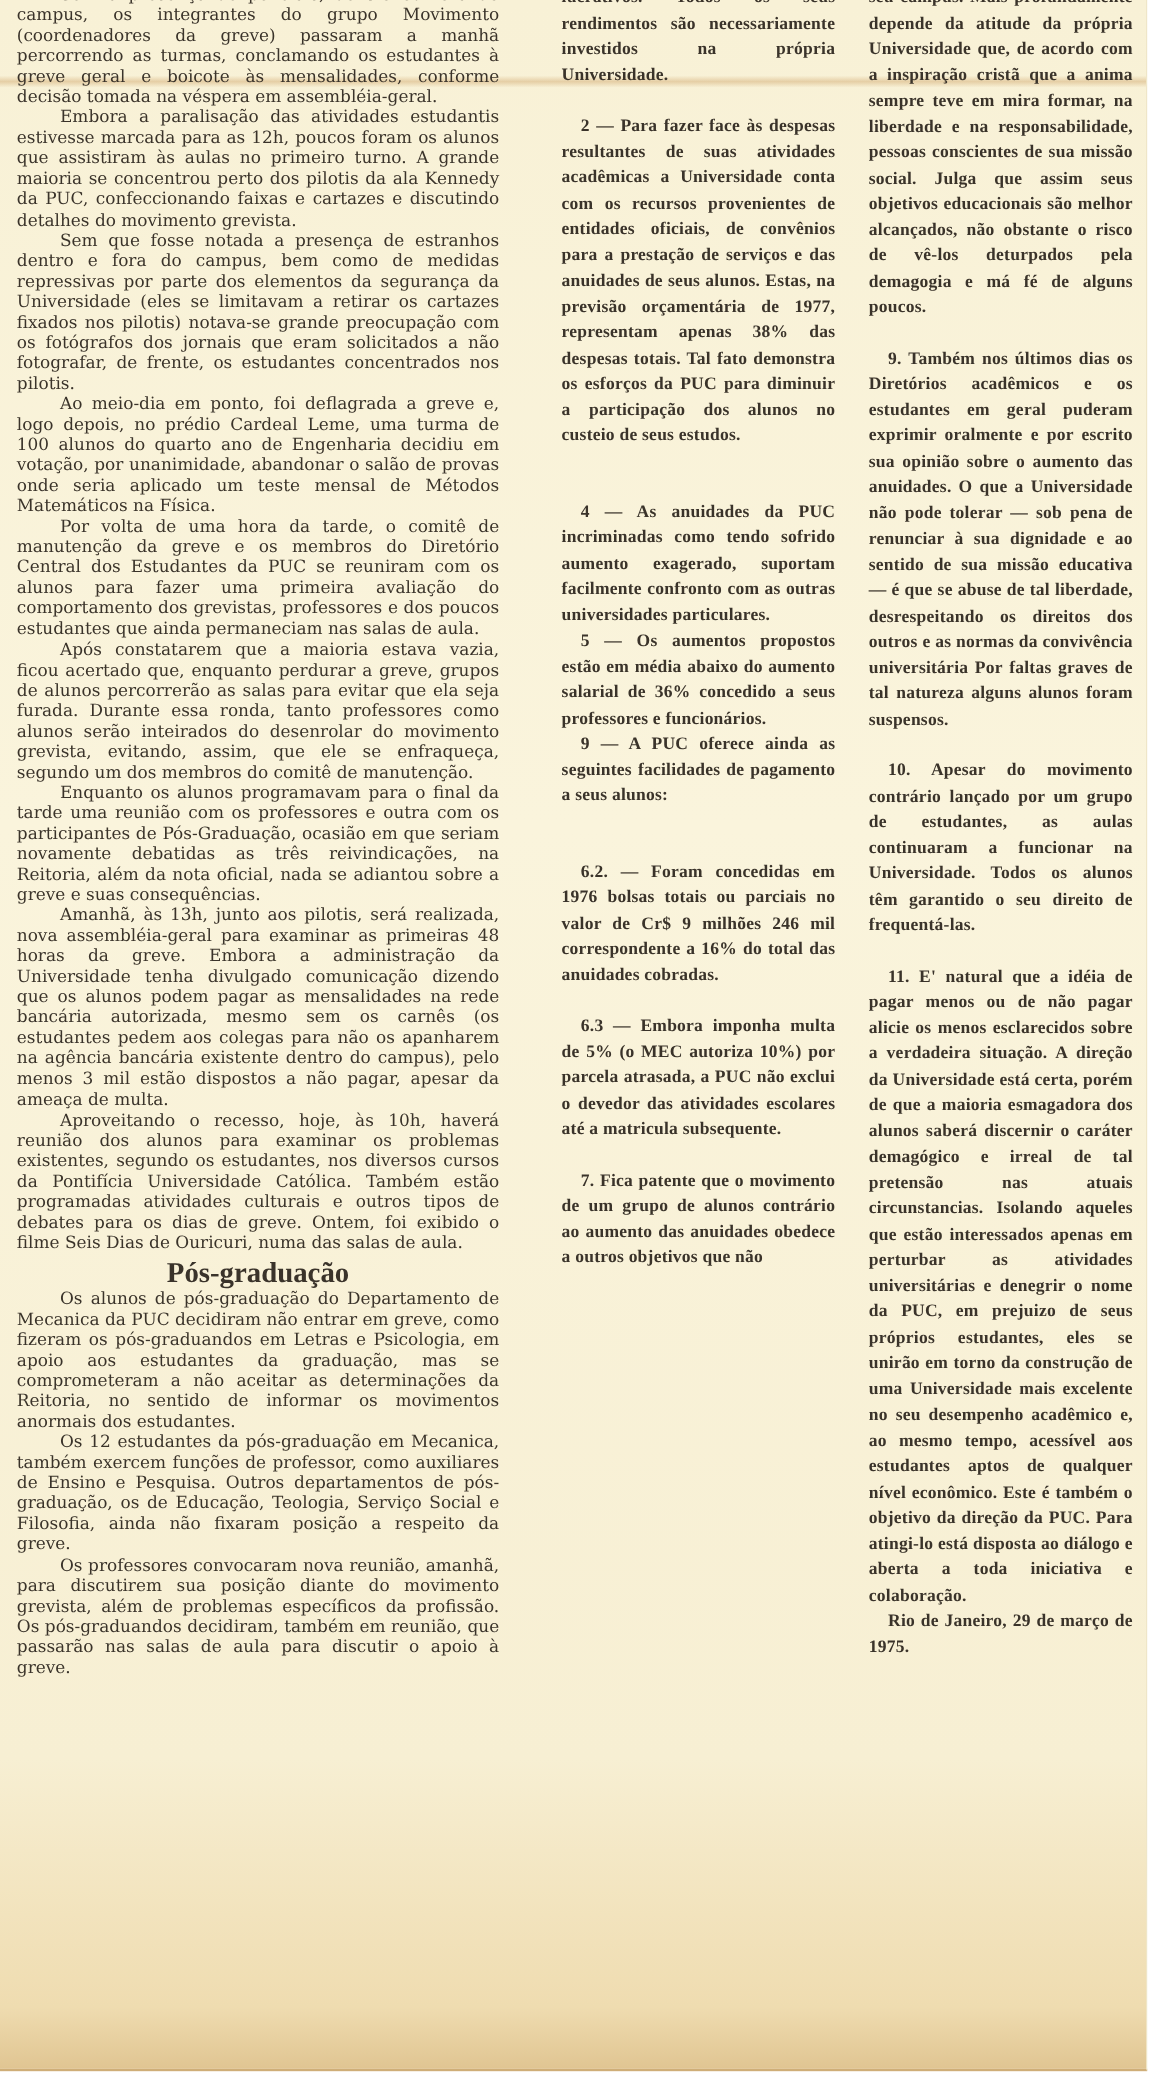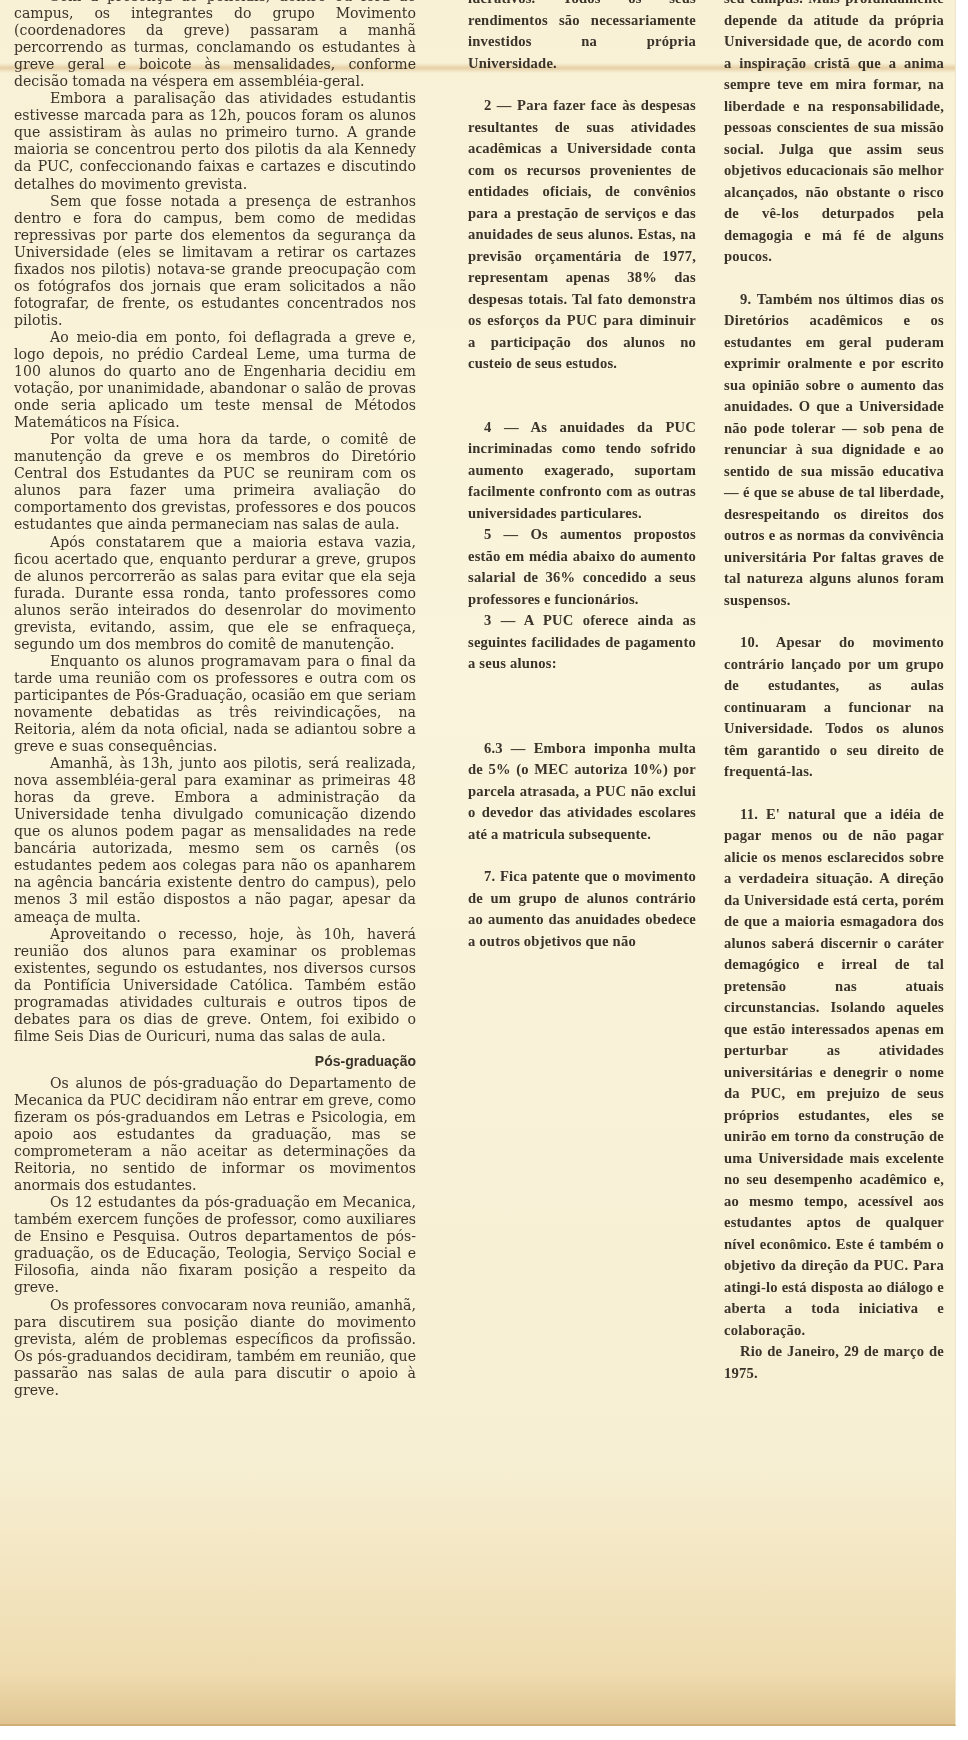--- a/index.html
+++ b/index.html
@@ -15,22 +15,22 @@
     background: linear-gradient(180deg, rgba(220,190,140,0) 0%, rgba(214,178,125,0.55) 50%, rgba(220,190,140,0) 100%);
   }
   .col { position: absolute; top: -12px; color: #3a332a; }
   .col p { margin: 0; text-align: justify; }
   .col-left {
     left: 14px; width: 402px;
     font-family: "DejaVu Serif", serif; font-size: 14.1px; line-height: 17.05px;
   }
   .col-left p { text-indent: 36px; }
   .col-left h2 {
-    margin: 4px 0 2px 0; text-align: right; font-weight: bold;
-    font-family: Liberation Sans, sans-serif; font-size: 14px; line-height: 24px; color: #3a332a;
+    margin: 4px 0 2px 0; text-align: center; font-weight: bold;
+    font-family: Liberation Serif, serif; font-size: 24px; line-height: 24px; color: #3a332a;
   }
   .col-mid {
     left: 468px; width: 228px;
     font-family: "Liberation Serif", serif; font-weight: bold; font-size: 14.6px; line-height: 21.5px;
     letter-spacing: 0.2px;
   }
   .col-right {
     left: 724px; width: 220px;
     font-family: "Liberation Serif", serif; font-weight: bold; font-size: 14.6px; line-height: 21.5px;
     letter-spacing: 0.2px;
@@ -62,23 +62,24 @@
   </div>
 
   <div class="col col-mid">
     <p class="cont">lucrativos. Todos os seus rendimentos são necessariamente investidos na própria Universidade.</p>
     <div class="gap"></div>
     <p>2 — Para fazer face às despesas resultantes de suas atividades acadêmicas a Universidade conta com os recursos provenientes de entidades oficiais, de convênios para a prestação de serviços e das anuidades de seus alunos. Estas, na previsão orçamentária de 1977, representam apenas 38% das despesas totais. Tal fato demonstra os esforços da PUC para diminuir a participação dos alunos no custeio de seus estudos.</p>
     <div class="gap"></div>
     <div class="gap"></div>
     <p>4 — As anuidades da PUC incriminadas como tendo sofrido aumento exagerado, suportam facilmente confronto com as outras universidades particulares.</p>
     <p>5 — Os aumentos propostos estão em média abaixo do aumento salarial de 36% concedido a seus professores e funcionários.</p>
-    <p>3 — A PUC oferece ainda as seguintes facilidades de pagamento a seus alunos:</p>
+    <p>9 — A PUC oferece ainda as seguintes facilidades de pagamento a seus alunos:</p>
     <div class="gap"></div>
     <div class="gap"></div>
+    <p>6.2. — Foram concedidas em 1976 bolsas totais ou parciais no valor de Cr$ 9 milhões 246 mil correspondente a 16% do total das anuidades cobradas.</p>
     <div class="gap"></div>
     <p>6.3 — Embora imponha multa de 5% (o MEC autoriza 10%) por parcela atrasada, a PUC não exclui o devedor das atividades escolares até a matricula subsequente.</p>
     <div class="gap"></div>
     <p>7. Fica patente que o movimento de um grupo de alunos contrário ao aumento das anuidades obedece a outros objetivos que não</p>
   </div>
 
   <div class="col col-right">
     <p class="cont">seu campus. Mais profundamente depende da atitude da própria Universidade que, de acordo com a inspiração cristã que a anima sempre teve em mira formar, na liberdade e na responsabilidade, pessoas conscientes de sua missão social. Julga que assim seus objetivos educacionais são melhor alcançados, não obstante o risco de vê-los deturpados pela demagogia e má fé de alguns poucos.</p>
     <div class="gap"></div>
     <p>9. Também nos últimos dias os Diretórios acadêmicos e os estudantes em geral puderam exprimir oralmente e por escrito sua opinião sobre o aumento das anuidades. O que a Universidade não pode tolerar — sob pena de renunciar à sua dignidade e ao sentido de sua missão educativa — é que se abuse de tal liberdade, desrespeitando os direitos dos outros e as normas da convivência universitária Por faltas graves de tal natureza alguns alunos foram suspensos.</p>

